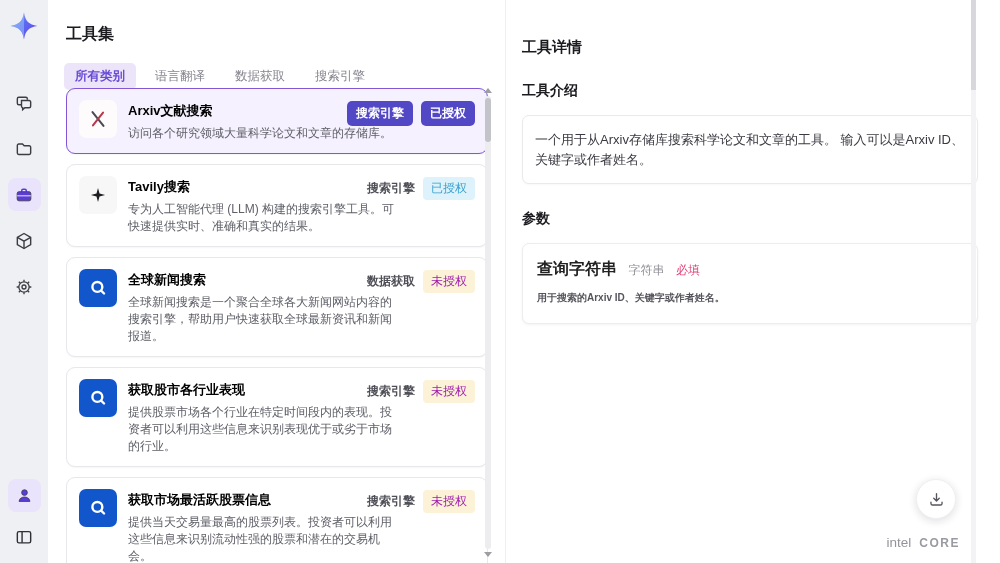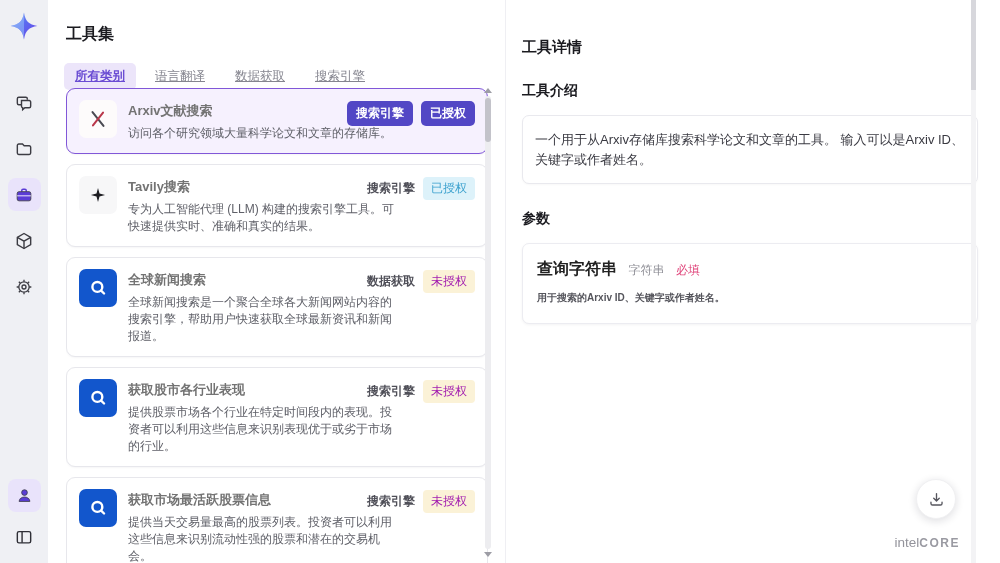--- a/index.html
+++ b/index.html
@@ -15,34 +15,34 @@
   .nav-item { width:33px; height:33px; display:flex; align-items:center; justify-content:center;
     border-radius:8px; cursor:pointer; }
   .nav-item.active { background:#e9e3fb; }
   .nav-item svg { stroke:#3c3c43; }
   .sidebar-bottom { margin-top:auto; margin-bottom:10px; display:flex; flex-direction:column; gap:8px; align-items:center; }
 
   
   .list-panel { position:absolute; left:48px; top:0; width:452px; height:563px; background:#ffffff; }
   .page-title { font-size:16px; font-weight:bold; color:#1b1b20; padding:24px 0 0 18px; }
   .tabs { display:flex; gap:8px; margin:18px 0 11px 16px; font-size:12.5px; color:#85858f; }
-  .tab { padding:5px 11px; border-radius:5px; cursor:pointer; white-space:nowrap;text-decoration:underline; }
+  .tab { padding:5px 11px; border-radius:5px; cursor:pointer; white-space:nowrap; }
   .tab.active { background:#ece5fa; color:#6a4cd3; font-weight:bold; }
 
   .cards { position:absolute; left:18px; top:88px; width:422px; height:475px;
     overflow:hidden; display:flex; flex-direction:column; gap:10px; }
   .card { position:relative; border:1px solid #e7e7ec; border-radius:9px; background:#fff;
     padding:11px 12px; display:flex; gap:11px; box-shadow:0 1px 2px rgba(20,20,40,.04); cursor:pointer; flex:none; }
   .card.selected { border:1.5px solid #8157d8; background:#f6f1fe; }
   .tool-icon { width:38px; height:38px; border-radius:7px; flex:none;
     display:flex; align-items:center; justify-content:center; }
   .tool-icon.light { background:#f7f7f8; }
   .tool-icon.blue  { background:#1256cc; }
   .tool-body { width:268px; }
-  .tool-name { font-size:13px; font-weight:bold; color:#737373; margin:2px 0 5px; }
+  .tool-name { font-size:13px; font-weight:bold; color:#000000; margin:2px 0 5px; }
   .tool-desc { font-size:12px; color:#5f6068; line-height:1.42; }
   .tags { position:absolute; top:12px; right:12px; display:flex; gap:8px; align-items:center; }
   .cat-text { font-size:12px; color:#4f4f58; font-weight:bold; }
   .badge { font-size:12px; padding:3px 8px; border-radius:4px; white-space:nowrap; }
   .badge.solid { background:#5247c5; color:#fff; font-weight:bold; padding:4px 9px; border-radius:5px; }
   .badge.blue { background:#ddf2fa; color:#3ba1ce; }
   .badge.yellow { background:#fbf2d7; color:#a21caf; }
 
   
   .scrollbar { position:absolute; right:8px; top:88px; height:469px; width:8px; }
@@ -65,21 +65,21 @@
   .param-name { font-size:16px; font-weight:bold; color:#222; }
   .param-type { font-size:12px; color:#8b8b93; margin-left:7px; }
   .param-required { font-size:12px; color:#e0457b; margin-left:7px; }
   .param-desc { font-size:10px; color:#55555c; margin-top:11px;font-weight:bold; }
 
   
   .fab { position:absolute; right:20px; bottom:44px; width:40px; height:40px; border-radius:50%;
     background:#fff; border:1px solid #f0f0f2; box-shadow:0 2px 8px rgba(20,20,40,.14);
     display:flex; align-items:center; justify-content:center; cursor:pointer; }
   .intel-logo { position:absolute; right:16px; bottom:13px; color:#93939b; font-size:13.5px; }
-  .intel-logo .core { text-transform:uppercase; letter-spacing:1.5px; margin-left:0; font-size:12px; font-weight:bold; color:#9a9aa2; }
+  .intel-logo .core { text-transform:uppercase; letter-spacing:1.5px; margin-left:8px; font-size:12px; font-weight:bold; color:#9a9aa2; }
 
   
   .page-scrollbar { position:absolute; right:0; top:0; width:5px; height:563px; background:#f3f3f5; }
   .page-scroll-thumb { position:absolute; top:0; width:5px; height:90px; background:#d7d7dc; }
 </style>
 </head>
 <body>
 
 <div class="app">
 

